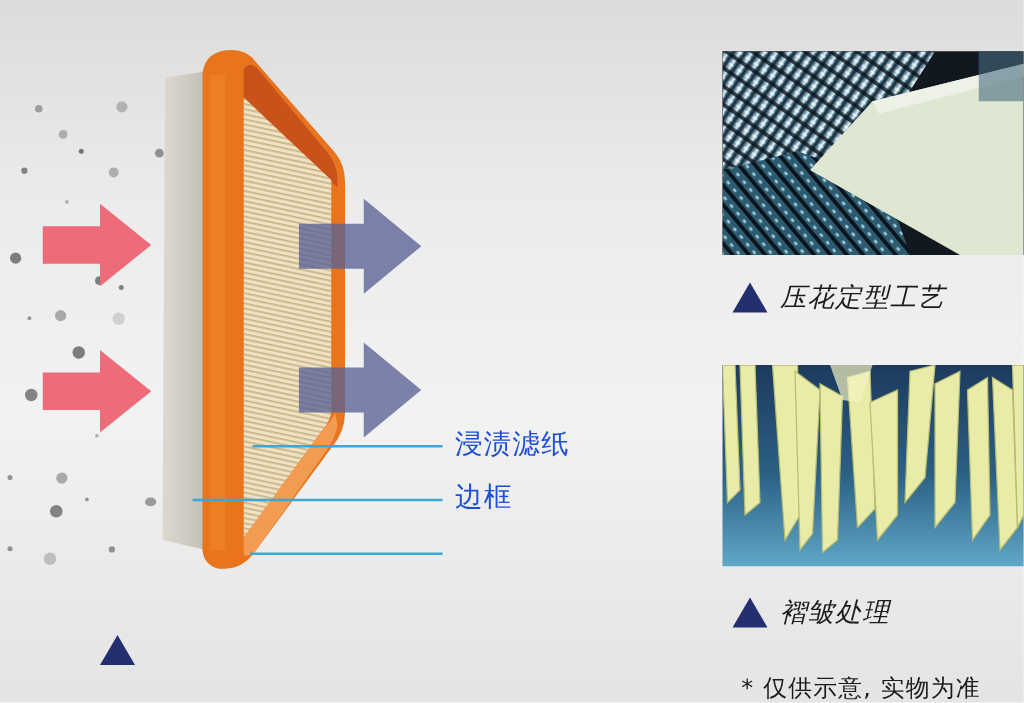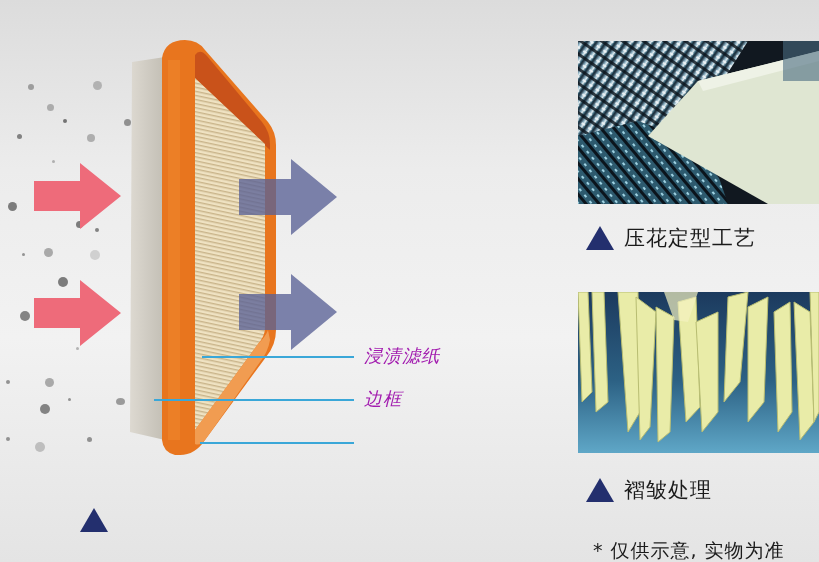--- a/index.html
+++ b/index.html
@@ -17,27 +17,27 @@
 
   
   .arrow { position: absolute; }
 
   
   .filter { position: absolute; left: 0; top: 0; width: 560px; height: 500px; }
 
   
   .leader { position: absolute; height: 2px; background: #3aa7d8; }
   .callout {
-    position: absolute; font-size: 18px; color: #a21caf; letter-spacing: 1px;
-    line-height: 24px; white-space: nowrap; font-style: italic;
+    position: absolute; font-size: 22px; color: #1d4ed8; letter-spacing: 1px;
+    line-height: 24px; white-space: nowrap;
   }
 
   .caption {
     position: absolute; display: flex; align-items: center; gap: 10px;
-    font-size: 21px; color: #1b1b1b; letter-spacing: 1px; white-space: nowrap;
+    font-size: 21px; color: #1b1b1b; letter-spacing: 1px; white-space: nowrap; font-style: italic;
   }
   .tri {
     width: 0; height: 0;
     border-left: 14px solid transparent; border-right: 14px solid transparent;
     border-bottom: 24px solid #232f6e;
   }
 
   .photo { position: absolute; overflow: hidden; }
   .footnote { position: absolute; font-size: 19px; color: #1b1b1b; letter-spacing: 1px; white-space: nowrap; }
 </style>

